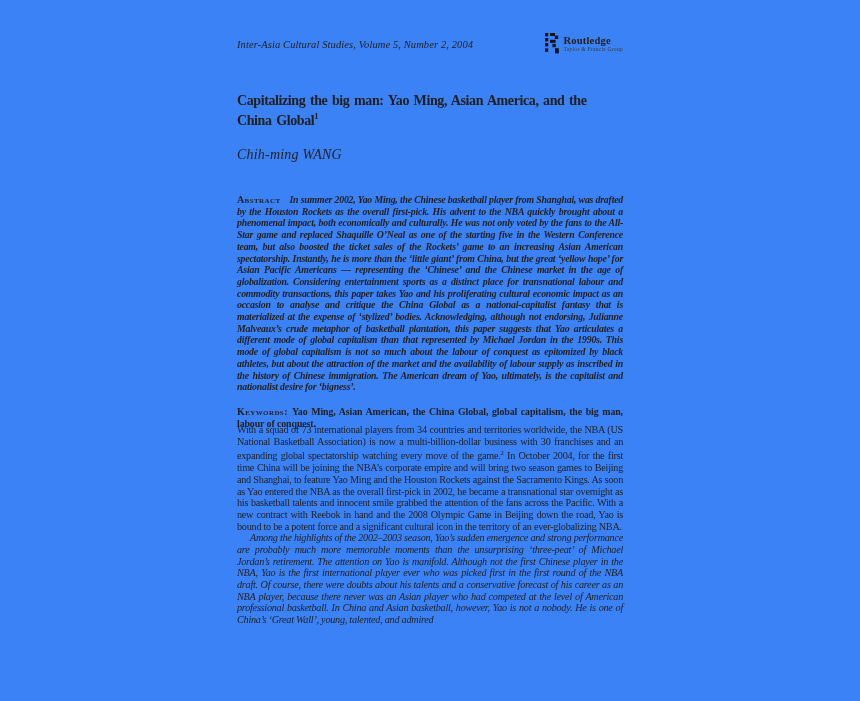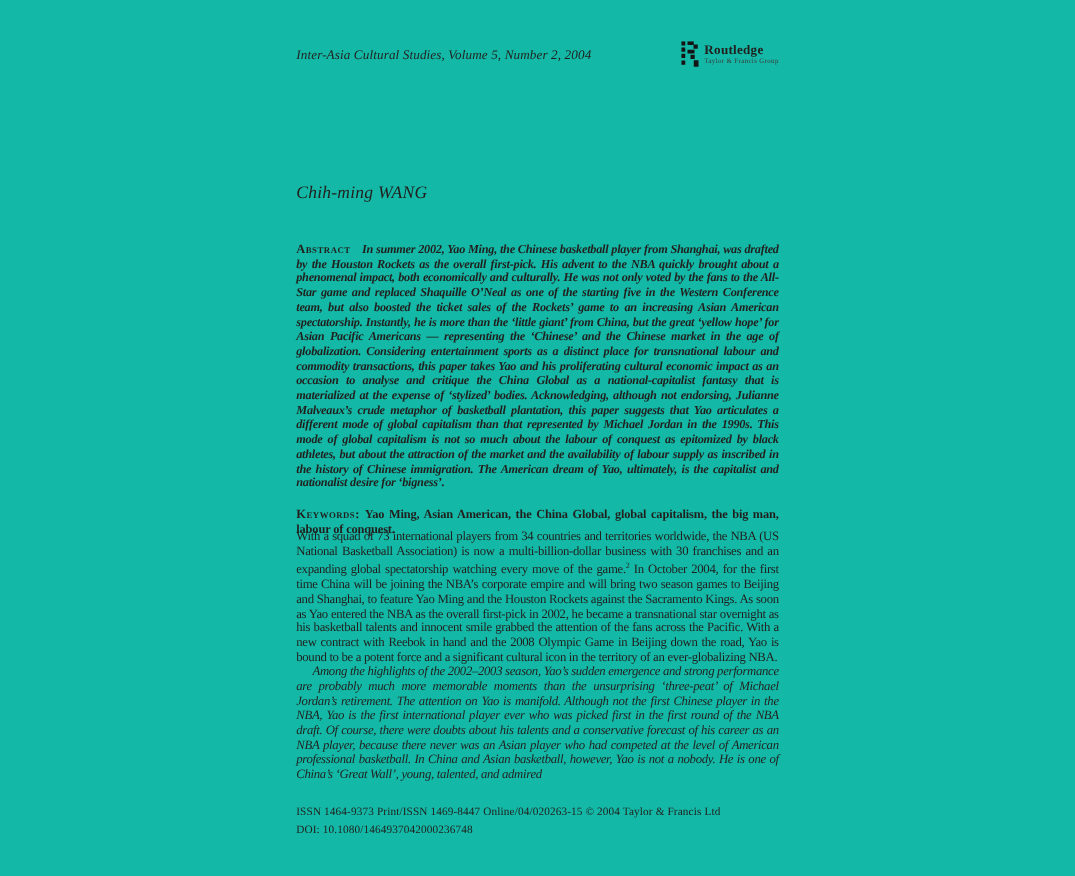--- a/index.html
+++ b/index.html
@@ -3,21 +3,21 @@
 <meta charset="utf-8">
 <style>
   * { margin:0; padding:0; box-sizing:border-box; }
   html, body { width:860px; height:701px; }
   body {
     background:#f5f5f3;
     font-family:"Liberation Serif", serif;
     color:#211f1d;
     -webkit-font-smoothing:antialiased;
   }
-  .page { position:relative; width:860px; height:701px; overflow:hidden; background:#14b8a6; }
+  .page { position:relative; width:860px; height:701px; overflow:hidden; background:#3b82f6; }
   .block { position:absolute; left:237px; width:386px; }
 
   
   .header-row { top:33px; display:flex; justify-content:space-between; align-items:flex-start; }
   .journal-line { font-style:italic; font-size:10.5px; letter-spacing:0.1px; padding-top:6px; }
   .logo { display:flex; gap:3px; align-items:flex-start; }
   .logo-mark { width:15px; height:21px; display:block; }
   .logo-text { padding-top:2px; }
   .logo-name { font-size:10.5px; font-weight:bold; letter-spacing:0.2px; line-height:11px; }
   .logo-tagline { font-size:5.5px; letter-spacing:0.3px; color:#3a3a3a; }
@@ -64,31 +64,28 @@
           <rect x="10" y="15.2" width="3.8" height="5.2"></rect>
         </g>
       </svg>
       <div class="logo-text">
         <div class="logo-name">Routledge</div>
         <div class="logo-tagline">Taylor &amp; Francis Group</div>
       </div>
     </div>
   </div>
 
+  <h1 class="block title"><span>Capitalizing the big man: Yao Ming, Asian America, and the China Global</span><sup>1</sup></h1>
 
   <div class="block author">Chih-ming WANG</div>
 
   <div class="block abstract-block">
     <p class="abstract"><span class="sc-label">Abstract</span><span>In summer 2002, Yao Ming, the Chinese basketball player from Shanghai, was drafted by the Houston Rockets as the overall first-pick. His advent to the NBA quickly brought about a phenomenal impact, both economically and culturally. He was not only voted by the fans to the All-Star game and replaced Shaquille O’Neal as one of the starting five in the Western Conference team, but also boosted the ticket sales of the Rockets’ game to an increasing Asian American spectatorship. Instantly, he is more than the ‘little giant’ from China, but the great ‘yellow hope’ for Asian Pacific Americans — representing the ‘Chinese’ and the Chinese market in the age of globalization. Considering entertainment sports as a distinct place for transnational labour and commodity transactions, this paper takes Yao and his proliferating cultural economic impact as an occasion to analyse and critique the China Global as a national-capitalist fantasy that is materialized at the expense of ‘stylized’ bodies. Acknowledging, although not endorsing, Julianne Malveaux’s crude metaphor of basketball plantation, this paper suggests that Yao articulates a different mode of global capitalism than that represented by Michael Jordan in the 1990s. This mode of global capitalism is not so much about the labour of conquest as epitomized by black athletes, but about the attraction of the market and the availability of labour supply as inscribed in the history of Chinese immigration. The American dream of Yao, ultimately, is the capitalist and nationalist desire for ‘bigness’.</span></p>
     <p class="keywords"><span class="sc-label">Keywords:</span><span>Yao Ming, Asian American, the China Global, global capitalism, the big man, labour of conquest.</span></p>
   </div>
 
   <div class="block body-block">
     <p class="body-para"><span>With a squad of 73 international players from 34 countries and territories worldwide, the NBA (US National Basketball Association) is now a multi-billion-dollar business with 30 franchises and an expanding global spectatorship watching every move of the game.</span><sup>2</sup> <span>In October 2004, for the first time China will be joining the NBA’s corporate empire and will bring two season games to Beijing and Shanghai, to feature Yao Ming and the Houston Rockets against the Sacramento Kings. As soon as Yao entered the NBA as the overall first-pick in 2002, he became a transnational star overnight as his basketball talents and innocent smile grabbed the attention of the fans across the Pacific. With a new contract with Reebok in hand and the 2008 Olympic Game in Beijing down the road, Yao is bound to be a potent force and a significant cultural icon in the territory of an ever-globalizing NBA.</span></p>
     <p class="body-para indent">Among the highlights of the 2002–2003 season, Yao’s sudden emergence and strong performance are probably much more memorable moments than the unsurprising ‘three-peat’ of Michael Jordan’s retirement. The attention on Yao is manifold. Although not the first Chinese player in the NBA, Yao is the first international player ever who was picked first in the first round of the NBA draft. Of course, there were doubts about his talents and a conservative forecast of his career as an NBA player, because there never was an Asian player who had competed at the level of American professional basketball. In China and Asian basketball, however, Yao is not a nobody. He is one of China’s ‘Great Wall’, young, talented, and admired</p>
   </div>
 
-  <div class="block footer">
-    <div>ISSN 1464-9373 Print/ISSN 1469-8447 Online/04/020263-15 © 2004 Taylor &amp; Francis Ltd</div>
-    <div>DOI: 10.1080/1464937042000236748</div>
-  </div>
 
 </div>
 
 </body></html>

